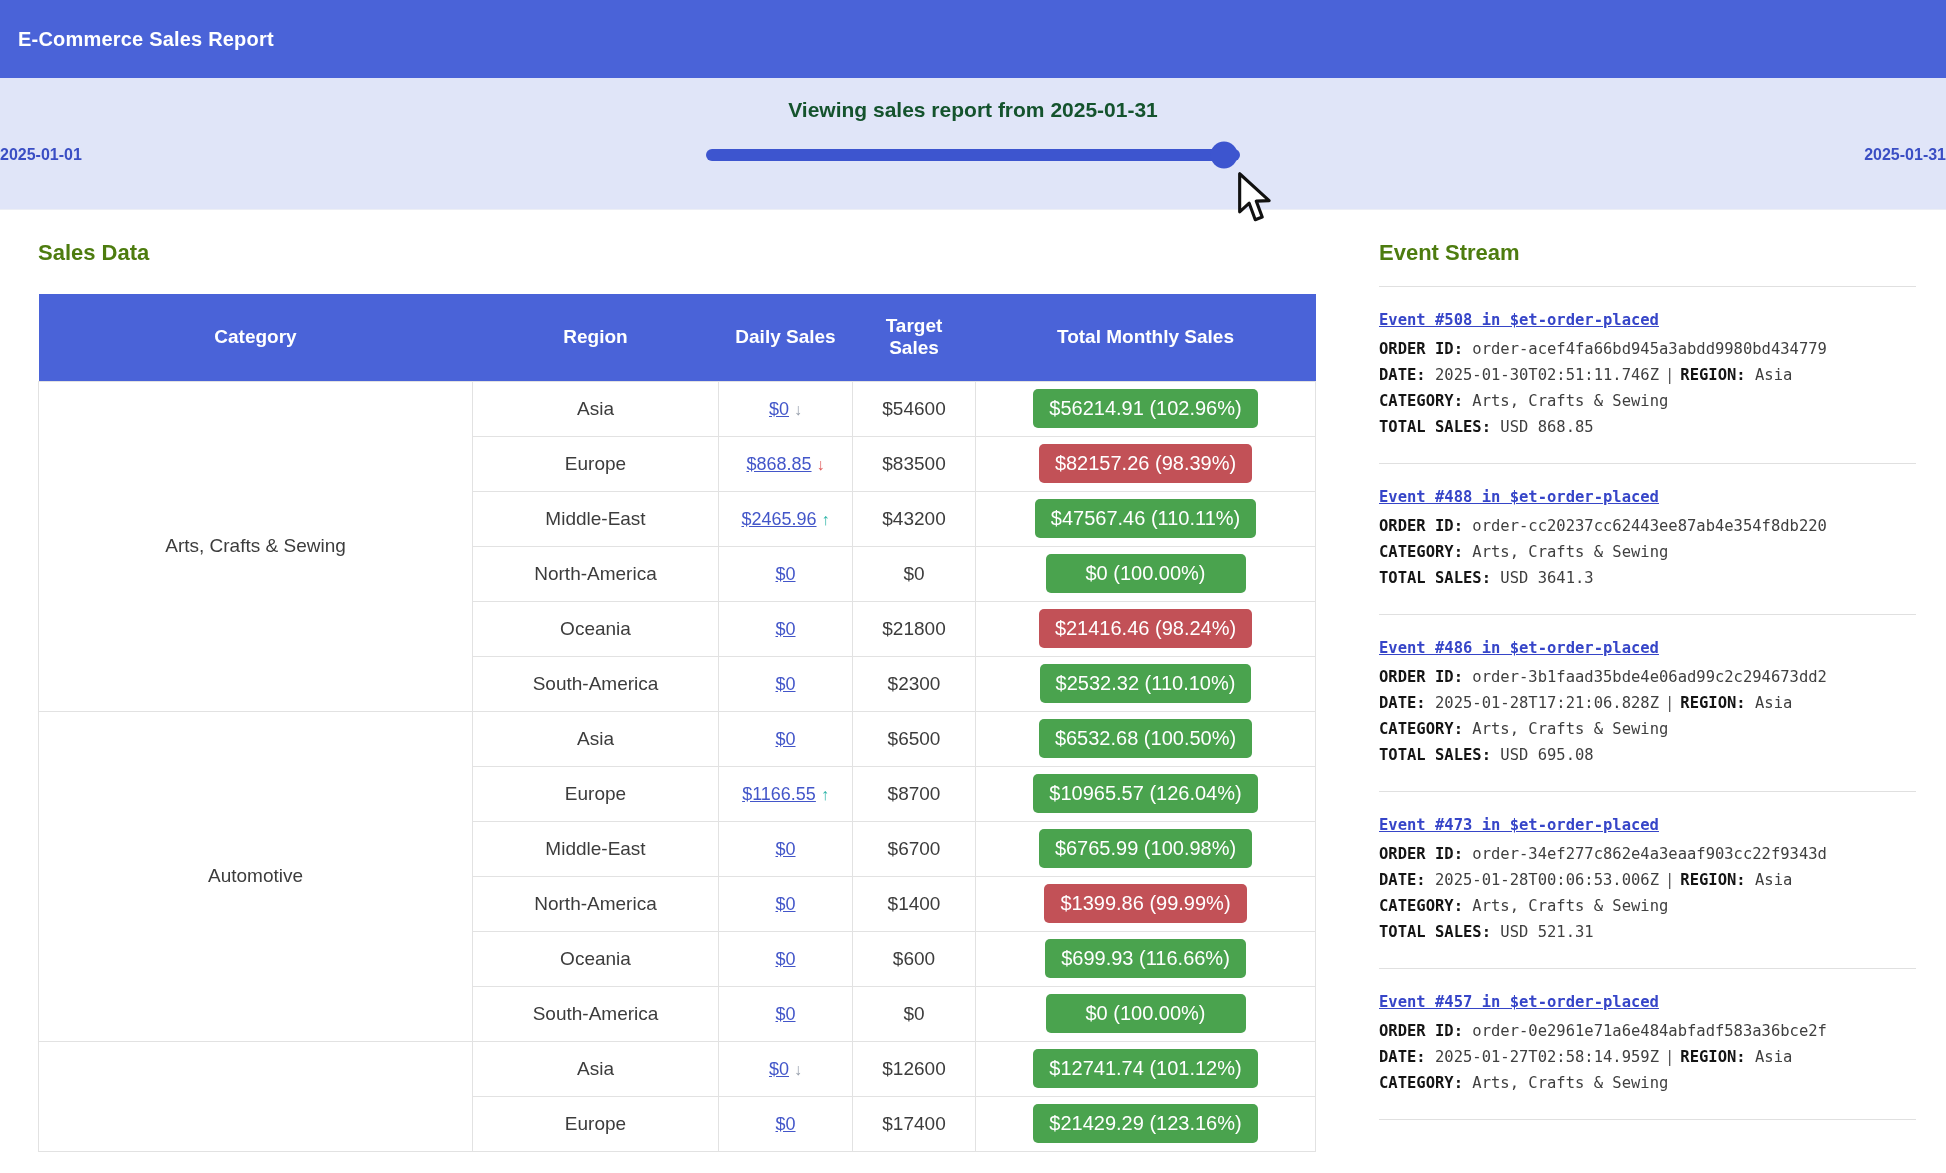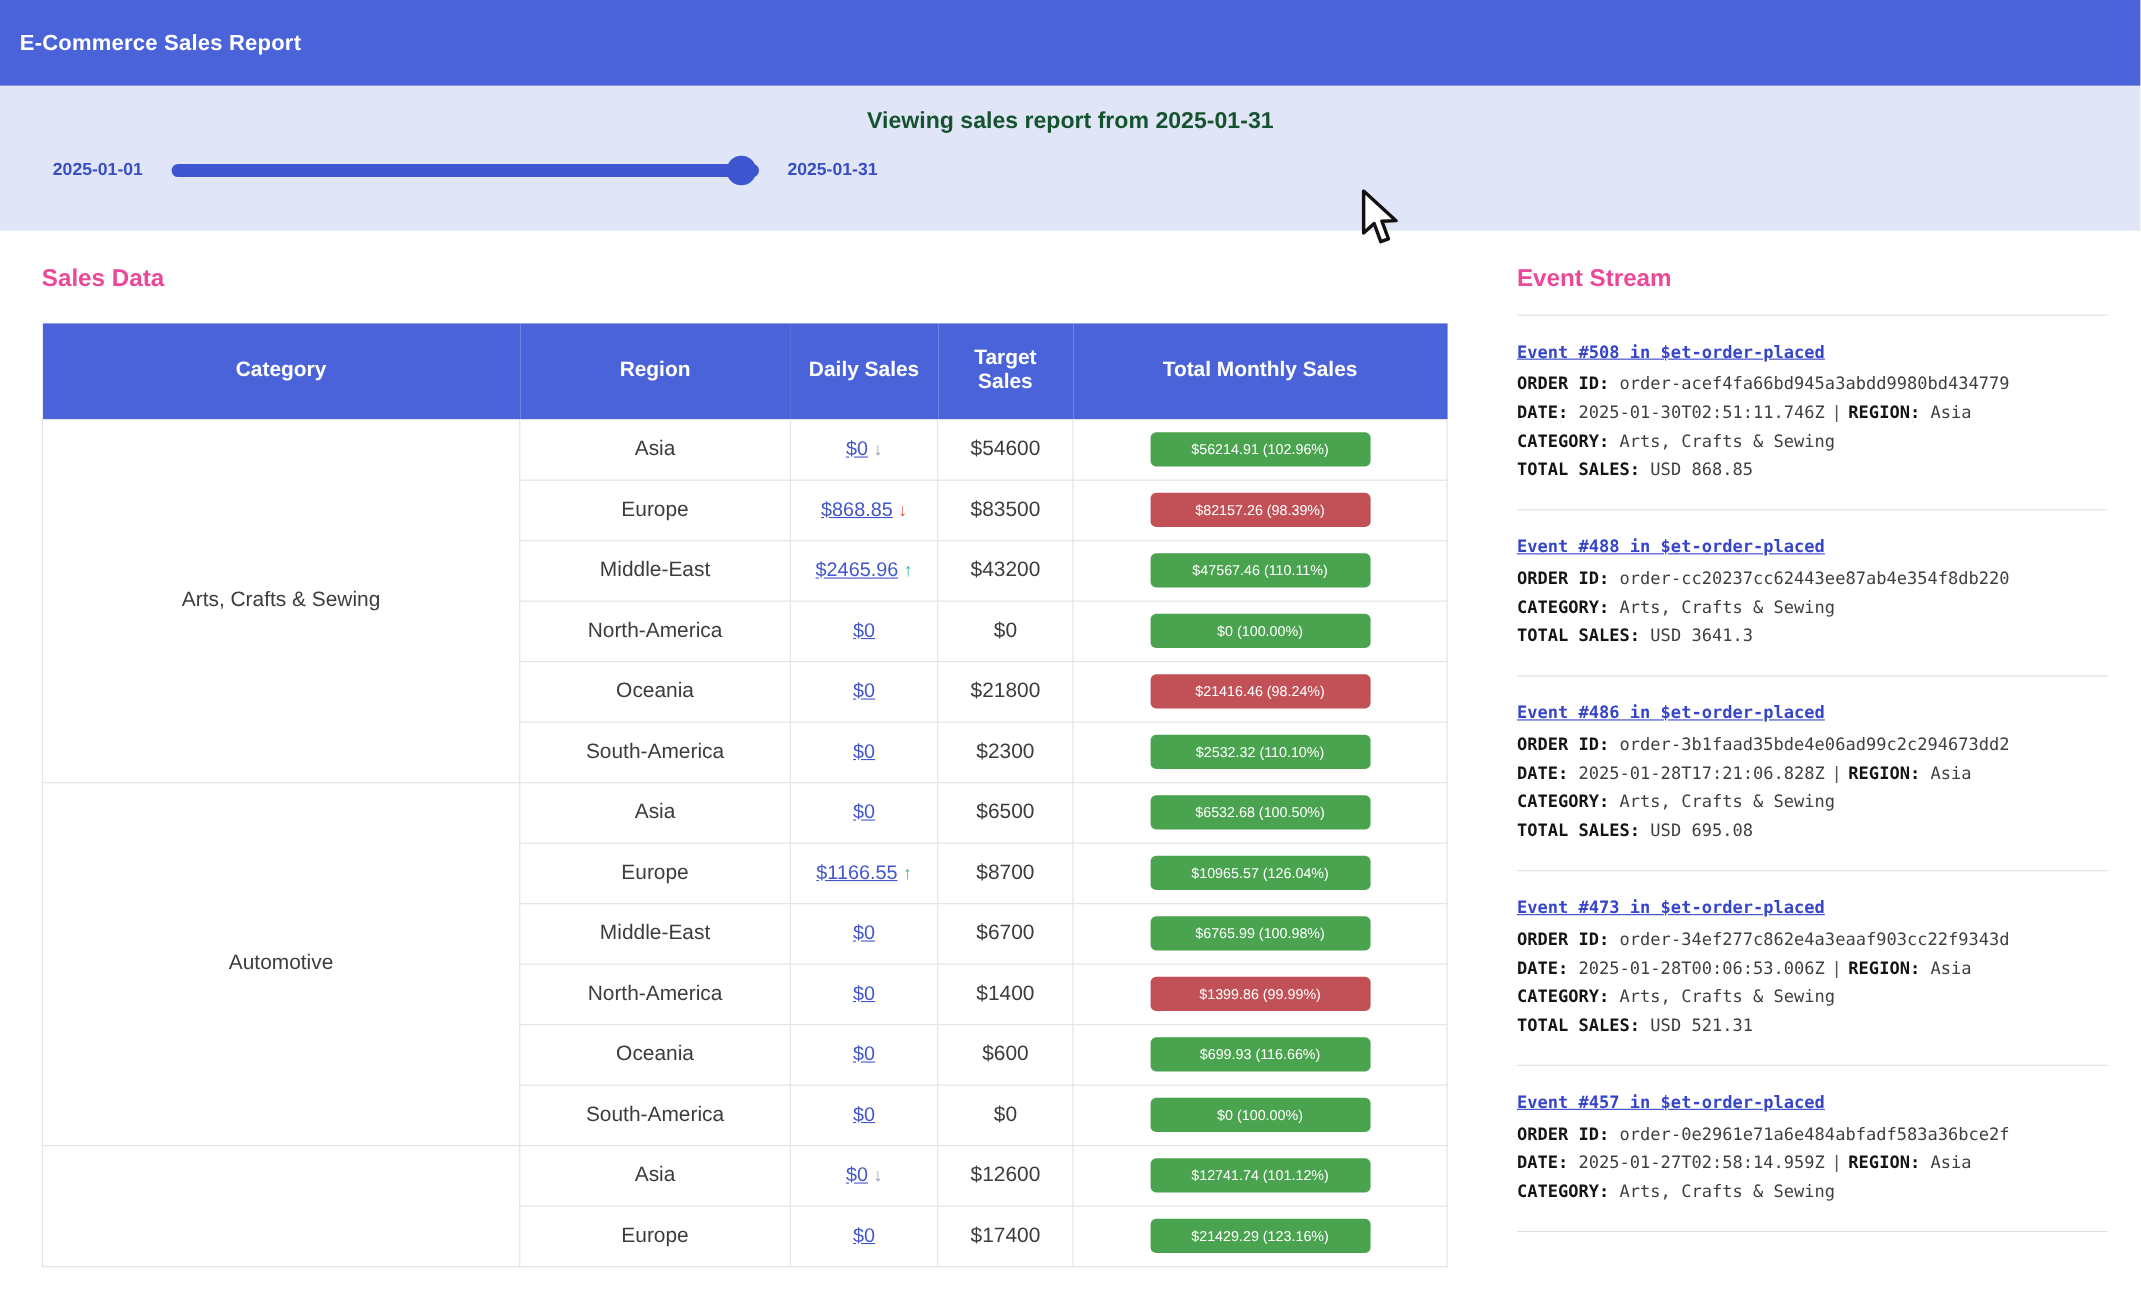--- a/index.html
+++ b/index.html
@@ -7,48 +7,48 @@
        font-family:"Liberation Sans", sans-serif;}
   .app{position:relative;width:1946px;height:1173px;background:#ffffff;}
 
   
   .topbar{height:78px;background:#4a63d8;display:flex;align-items:center;padding-left:18px;box-sizing:border-box;}
   .topbar h1{margin:0;color:#ffffff;font-size:20px;font-weight:bold;letter-spacing:.2px;}
 
   
   .slider-section{height:132px;background:#e0e5f8;border-bottom:1px solid #eceef5;box-sizing:border-box;}
   .slider-title{text-align:center;padding-top:20px;font-size:21px;font-weight:bold;color:#14532d;}
-  .slider-row{display:flex;align-items:center;justify-content:flex-start;margin-top:24px;gap:26px;padding-left:48px;}
+  .slider-row{display:flex;align-items:center;justify-content:space-between;margin-top:24px;gap:26px;}
   .slider-label{font-size:16px;font-weight:bold;color:#3a4ec4;}
   .slider-track{position:relative;width:534px;height:12px;background:#3d55cf;border-radius:7px;cursor:pointer;}
   .slider-thumb{position:absolute;left:97%;top:50%;transform:translate(-50%,-50%);
                 width:27px;height:27px;border-radius:50%;background:#3d55cf;}
 
   
   .cursor{position:absolute;left:1236px;top:172px;width:42px;height:52px;pointer-events:none;z-index:50;}
 
   
   .main{display:flex;align-items:flex-start;padding:0 0 0 38px;box-sizing:border-box;}
-  .section-heading{font-size:22px;font-weight:bold;color:#ec4899;margin:30px 0 20px 0;}
+  .section-heading{font-size:22px;font-weight:bold;color:#4d7c0f;margin:30px 0 20px 0;}
 
   
   .sales-col{width:1277px;flex:none;}
   table.sales{border-collapse:collapse;width:1277px;table-layout:fixed;margin-top:28px;}
   table.sales col.c-cat{width:434px;}  table.sales col.c-reg{width:246px;}
   table.sales col.c-day{width:134px;}  table.sales col.c-tgt{width:123px;}
   table.sales col.c-tot{width:340px;}
   table.sales thead th{background:#4a63d8;color:#ffffff;font-size:19px;font-weight:bold;
        height:87px;text-align:center;vertical-align:middle;padding:0 8px;box-sizing:border-box;}
   table.sales tbody td{border:1px solid #e2e2e2;background:#ffffff;height:55px;
        text-align:center;vertical-align:middle;font-size:19px;color:#3c3c3c;padding:0 6px;box-sizing:border-box;}
   td.cell-category{font-size:19px;color:#3a3a3a;}
   a.daily-link{color:#4356c9;text-decoration:underline;font-size:18px;}
   .trend{margin-left:5px;font-size:16px;text-decoration:none;display:inline-block;}
   .badge{display:inline-block;min-width:168px;padding:8px 16px;border-radius:5px;
-         font-size:13px;color:#ffffff;white-space:nowrap;}
+         font-size:20px;color:#ffffff;white-space:nowrap;}
   td.highlight{background:#dbe6f9;}
 
   
   .events-col{flex:1;padding-left:64px;padding-right:30px;box-sizing:border-box;}
   .event-list{border-top:1px solid #e0e0e0;}
   .event{padding:20px 0 23px 0;border-bottom:1px solid #e0e0e0;
          font-family:"DejaVu Sans Mono", monospace;font-size:15.5px;line-height:26px;color:#3f3f3f;}
   .event a.event-title{display:block;color:#3645c8;font-weight:bold;text-decoration:underline;margin-bottom:3px;}
   .event b{color:#141414;font-weight:bold;}
   .event .sep{color:#555;padding:0 6px;}

